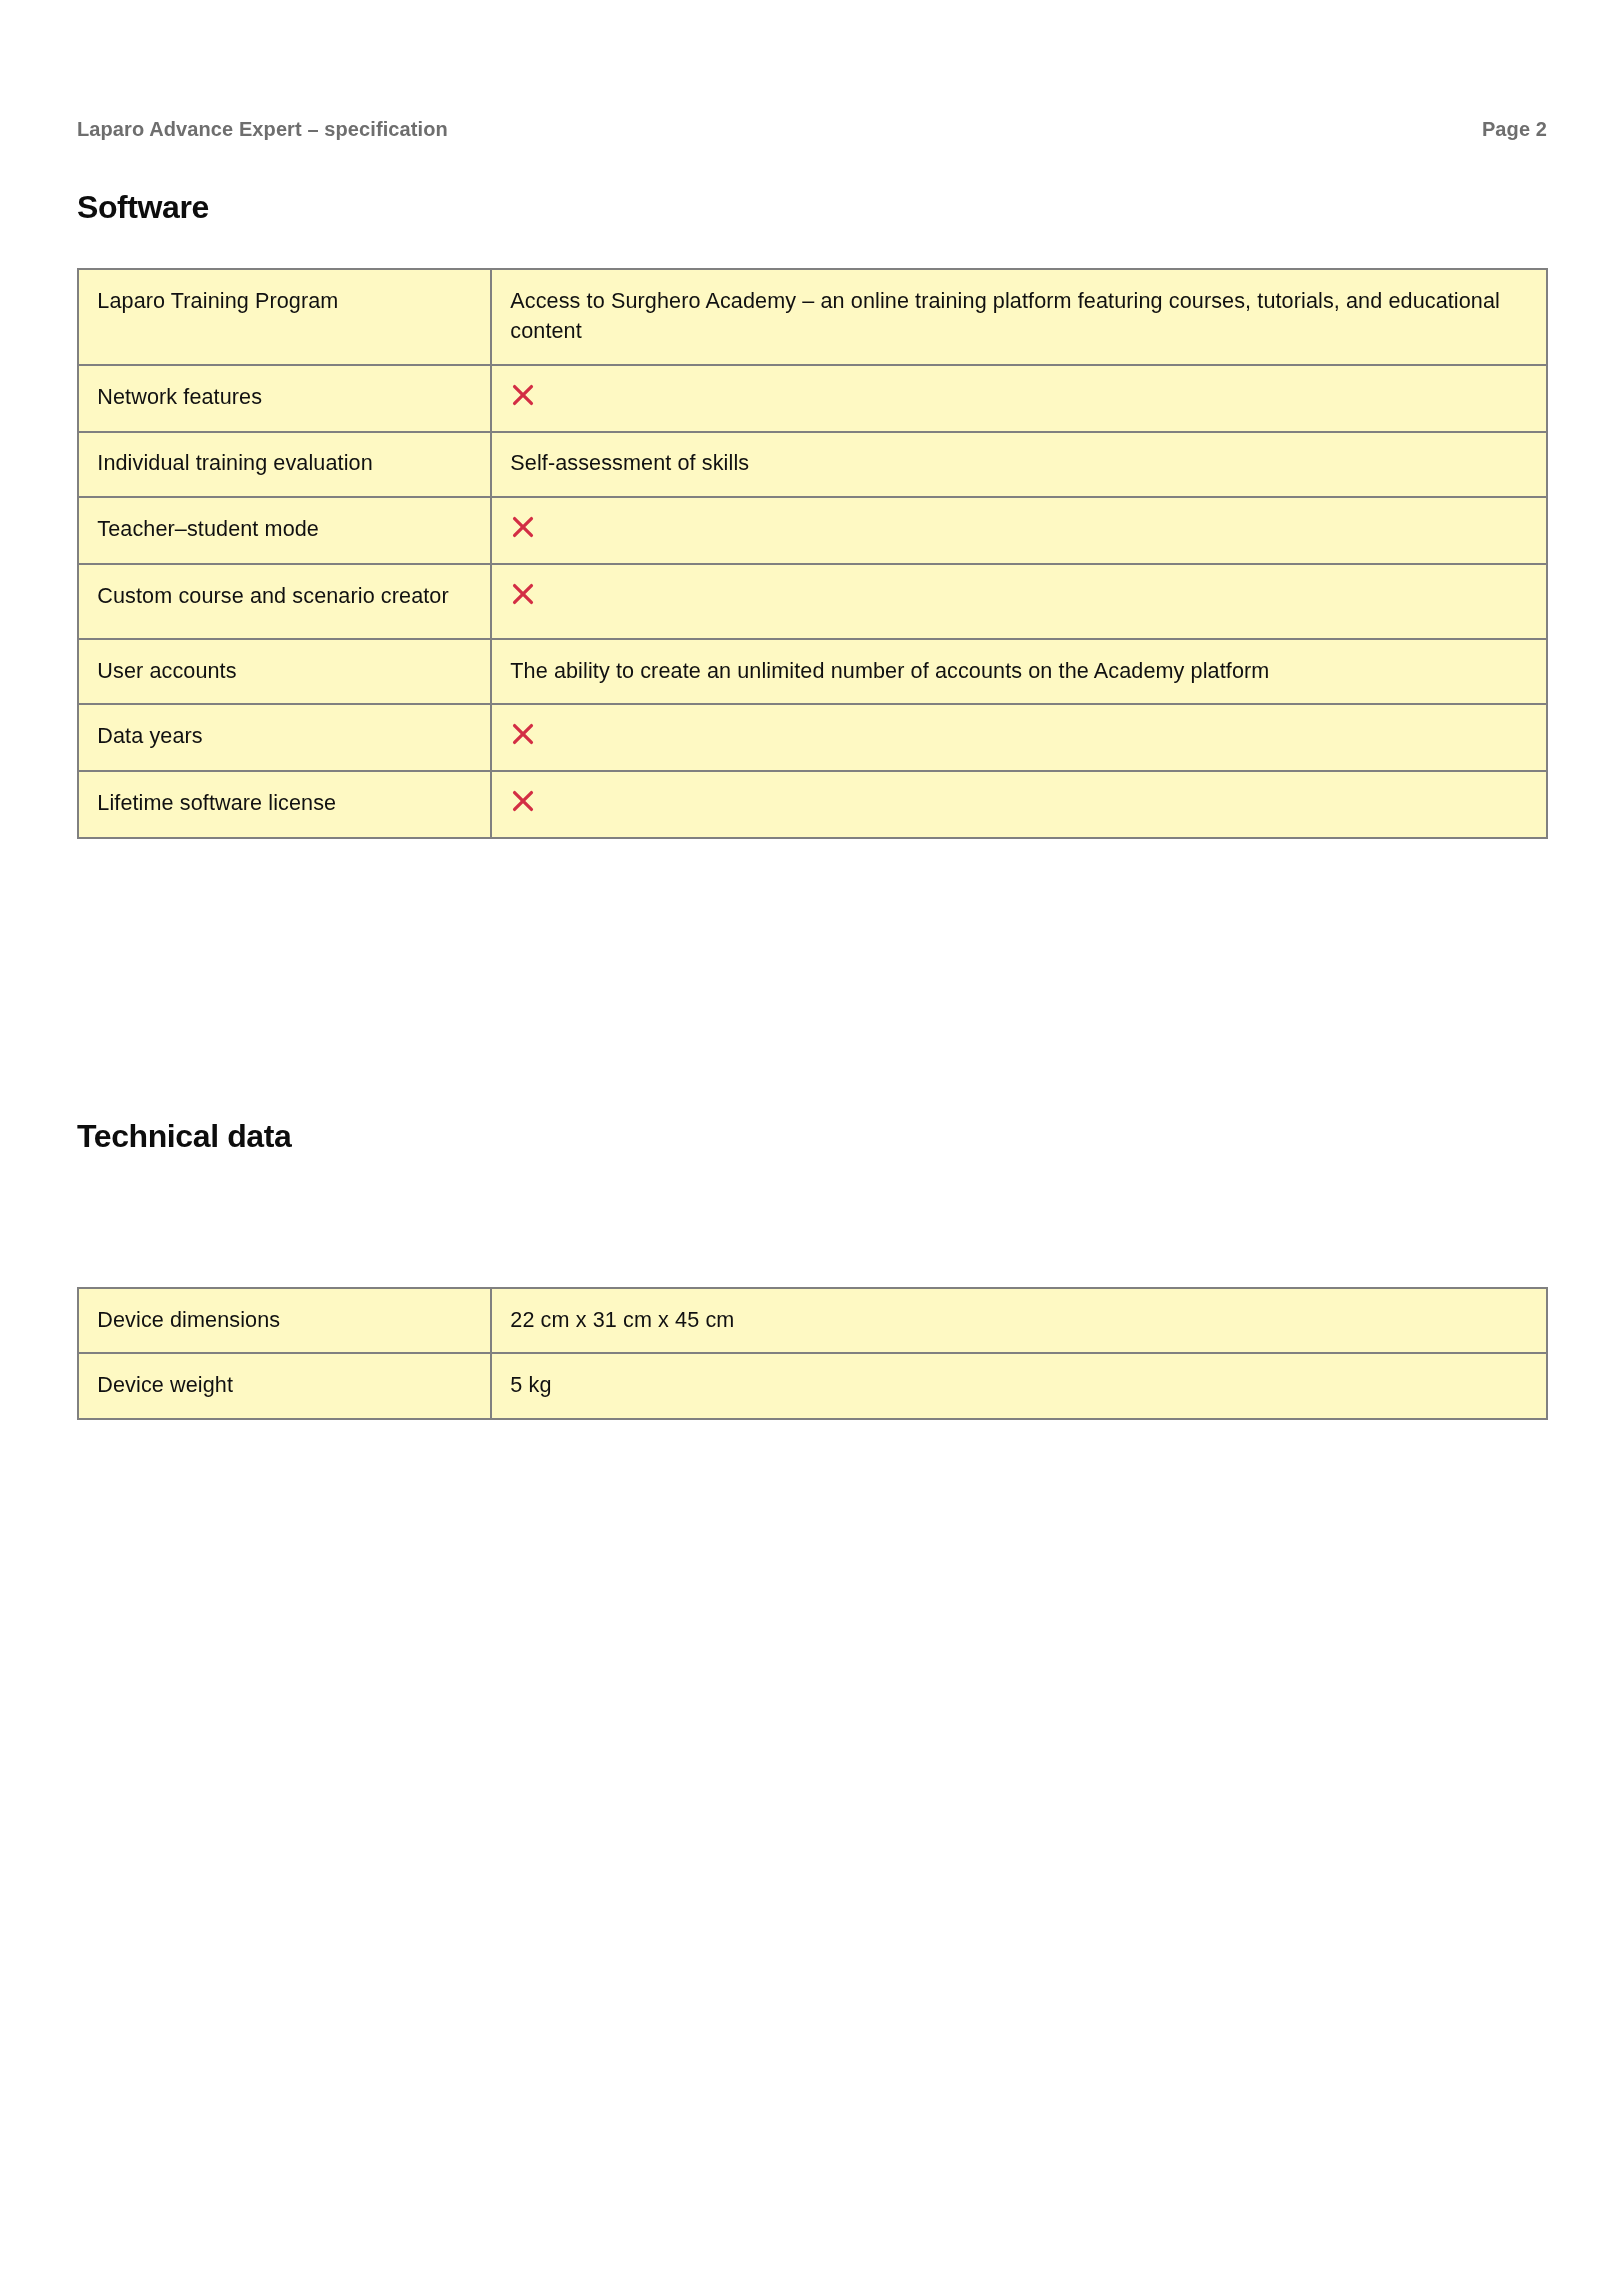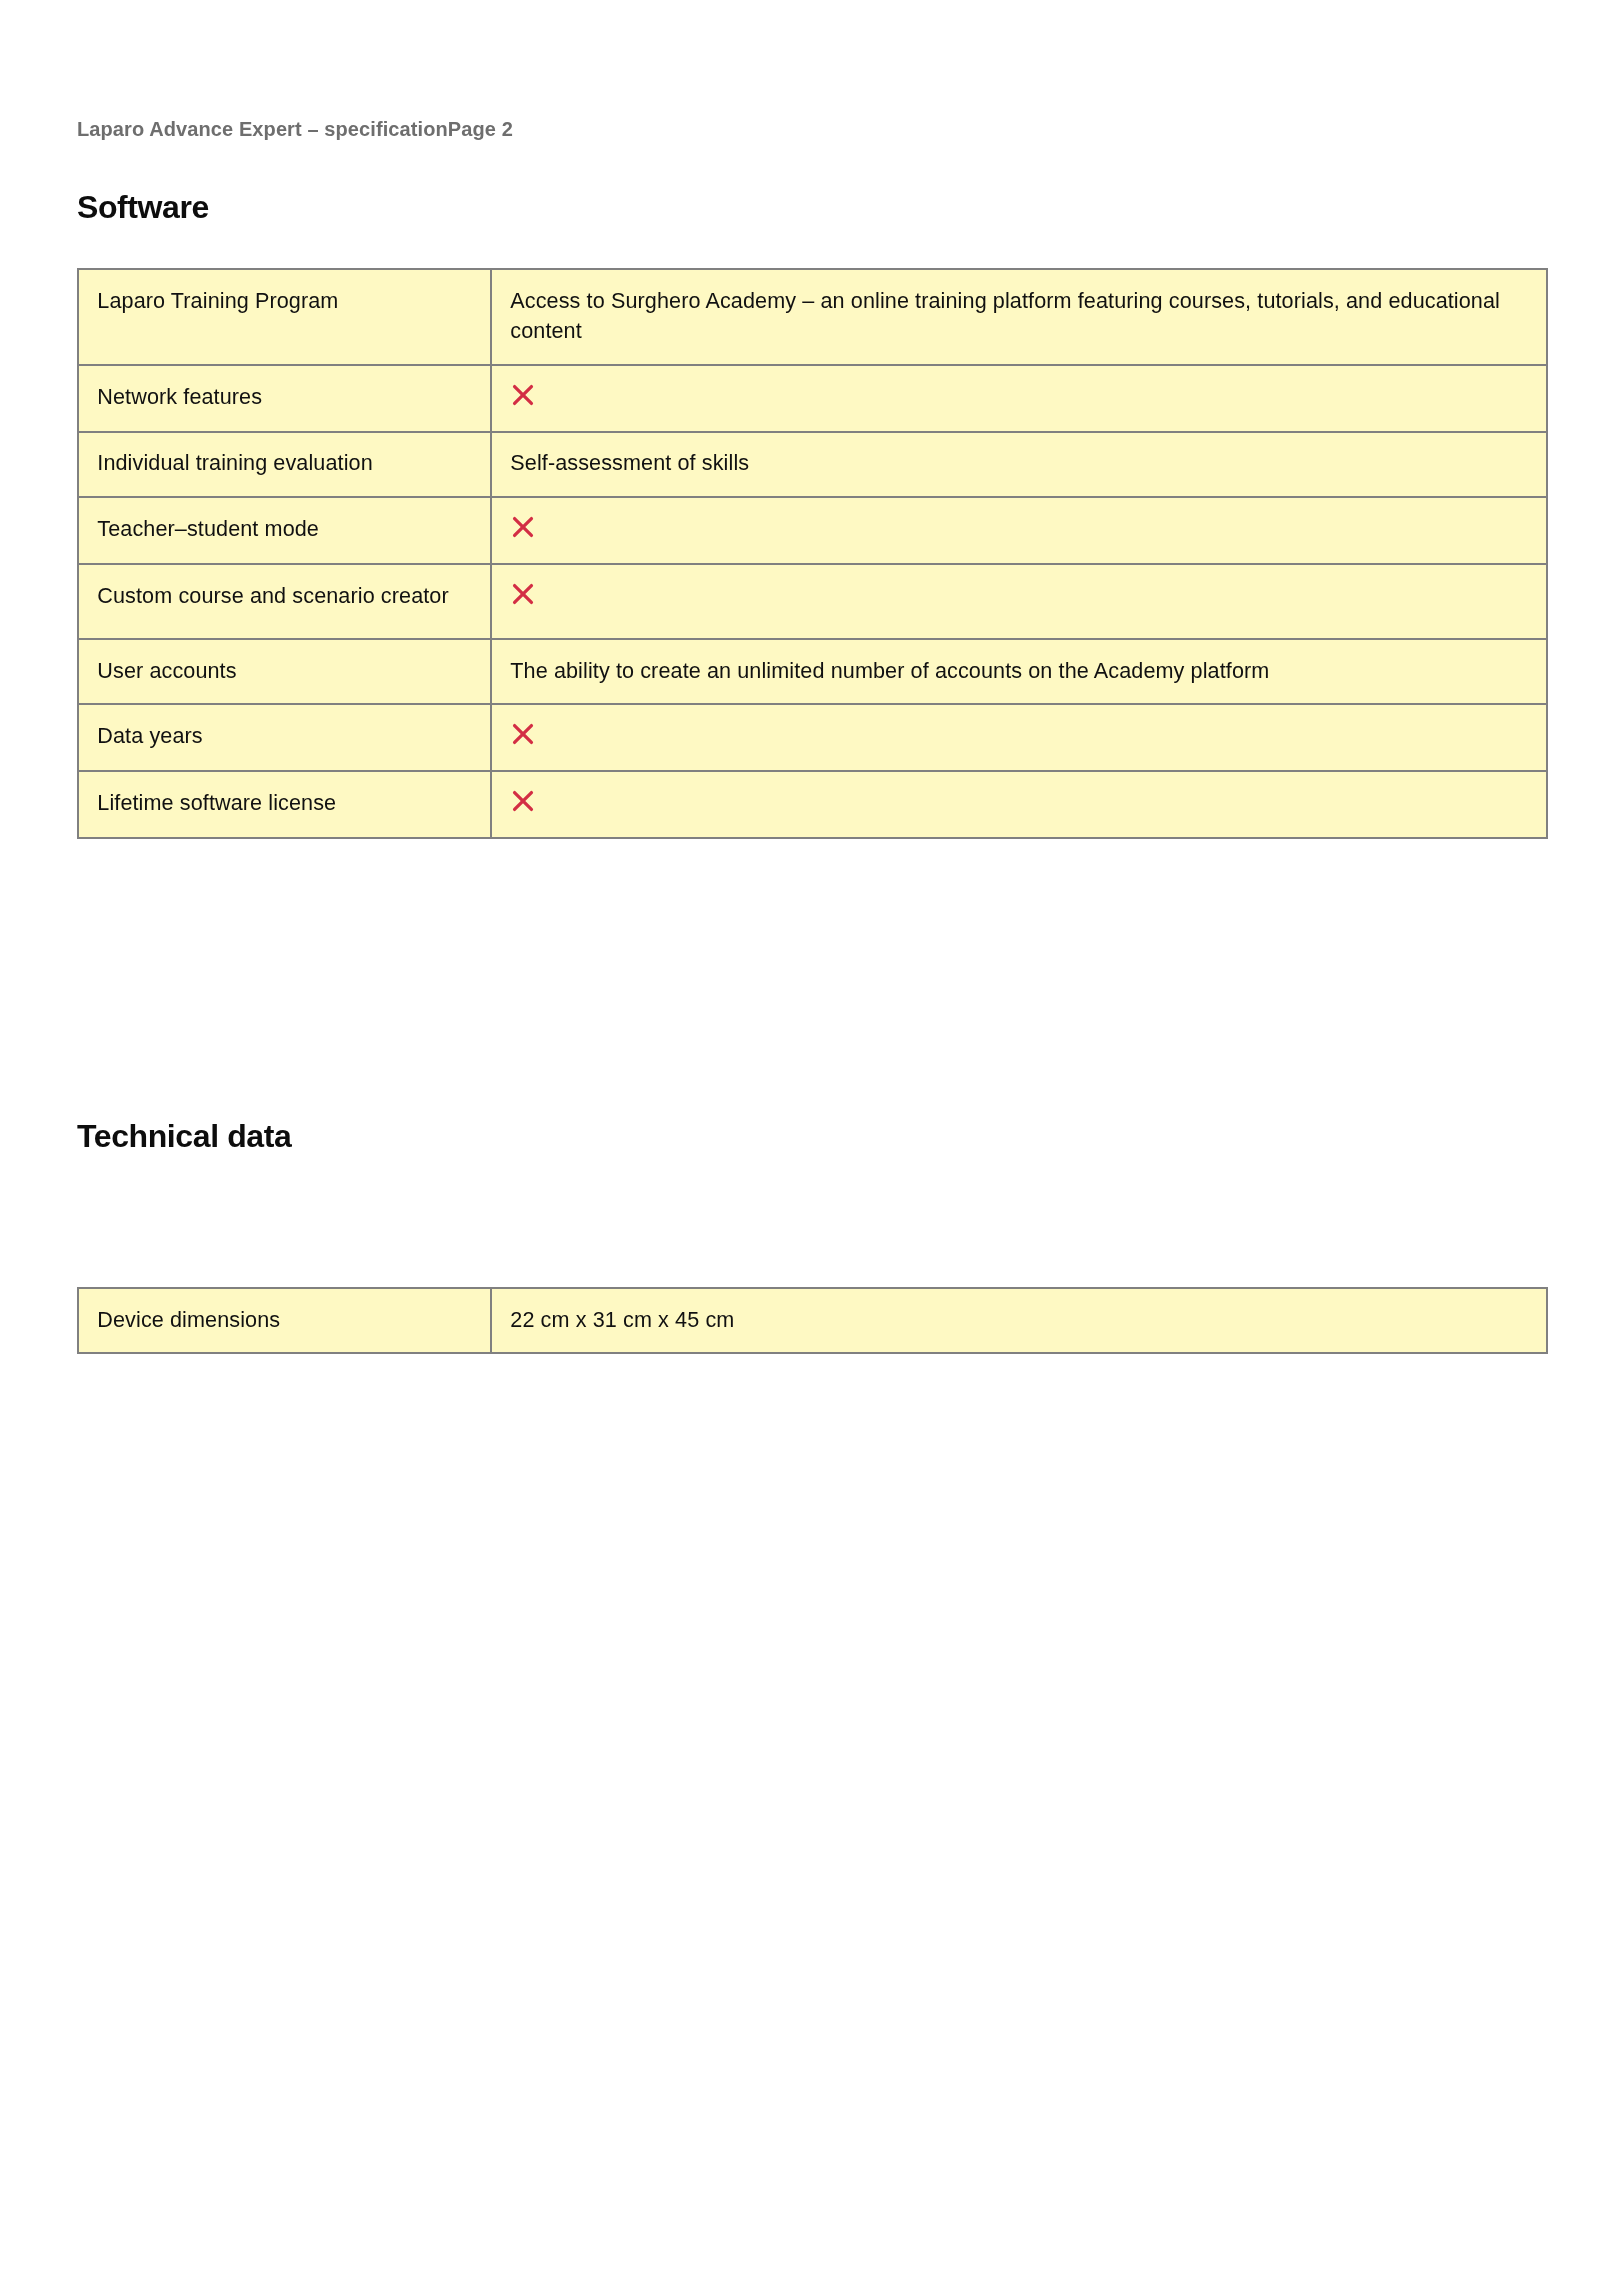--- a/index.html
+++ b/index.html
@@ -26,20 +26,21 @@
 
   
   .running-header {
     position: absolute;
     left: 77px;
     right: 77px;
     top: 115px;
     height: 29px;
     display: flex;
     align-items: center;
+    justify-content: space-between;
   }
   .running-header .doc-title,
   .running-header .page-number {
     font-size: 20px;
     font-weight: bold;
     color: #6e6e6e;
     letter-spacing: 0.1px;
     white-space: nowrap;
   }
 
@@ -181,17 +182,23 @@
       <col class="col-label">
       <col class="col-value">
     </colgroup>
     <tbody>
         <tr>
           <td class="cell-label">Device dimensions</td>
           <td class="cell-value">
             <span class="value-text">22 cm x 31 cm x 45 cm</span>
           </td>
         </tr>
+        <tr>
+          <td class="cell-label">Device weight</td>
+          <td class="cell-value">
+            <span class="value-text">5 kg</span>
+          </td>
+        </tr>
       </tbody>
   </table>
 
 </div>
 
 
 </body></html>

